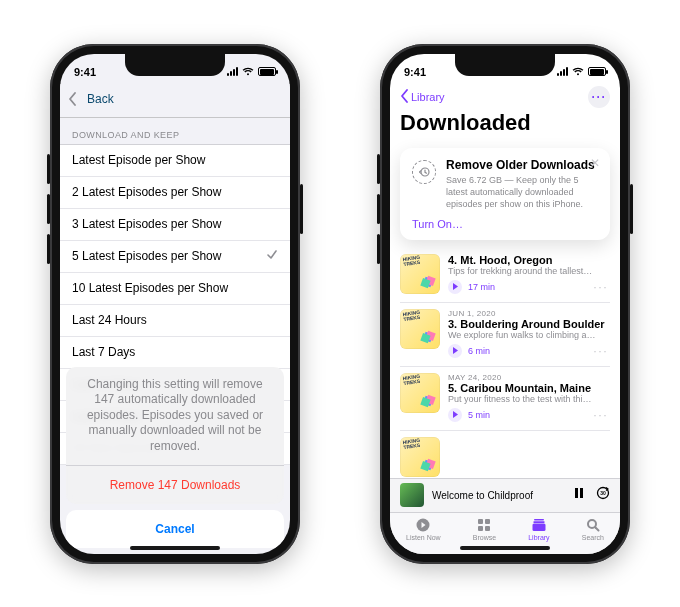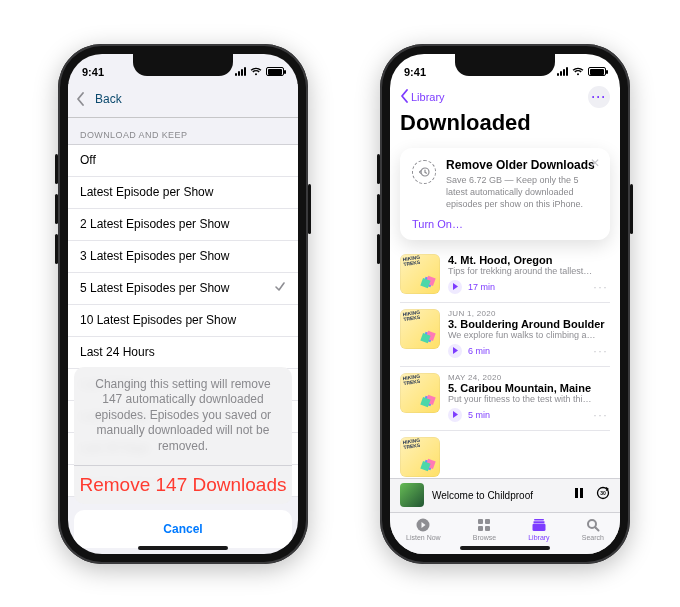--- a/index.html
+++ b/index.html
@@ -1,20 +1,20 @@
 <!DOCTYPE html>
 <html><head>
 <meta charset="utf-8">
 <style>
   * { box-sizing: border-box; margin: 0; padding: 0; }
   html, body { width: 680px; height: 607px; background: #fff; font-family: -apple-system, "Helvetica Neue", Helvetica, Arial, sans-serif; -webkit-font-smoothing: antialiased; }
   .stage { width: 680px; height: 607px; display: flex; justify-content: space-between; align-items: center; padding: 40px 50px; }
   .phone {
     width: 250px; height: 520px; background: #111; border-radius: 44px;
-    padding: 10px; position: relative; box-shadow: 0 6px 24px rgba(0,0,0,.25), 0 0 0 2px #3a3a3c inset; margin-left: 8px;
+    padding: 10px; position: relative; box-shadow: 0 6px 24px rgba(0,0,0,.25), 0 0 0 2px #3a3a3c inset;
   }
   .phone::before, .phone::after { content: ""; position: absolute; background: #111; border-radius: 3px; }
   .phone::before { left: -3px; top: 110px; width: 3px; height: 30px; box-shadow: 0 40px 0 #111, 0 80px 0 #111; }
   .phone::after  { right: -3px; top: 140px; width: 3px; height: 50px; }
   .screen {
     width: 100%; height: 100%; background: #f2f2f7; border-radius: 34px;
     overflow: hidden; position: relative;
   }
   .screen.white { background: #fff; }
   .notch {
@@ -42,21 +42,21 @@
   .list { background: #fff; border-top: 0.5px solid #d1d1d6; }
   .row { height: 32px; display:flex; align-items:center; justify-content:space-between; padding: 0 12px; border-bottom: 0.5px solid #e5e5ea; font-size: 12px; color:#000; background:#fff;}
   .row.dim { color: #b0b0b5; }
   .check { color:#8e8e93; }
   .check svg { width: 12px; height: 12px; }
   
   .sheet-backdrop { position:absolute; inset:0; background: transparent; display:flex; align-items:flex-end; padding: 0 6px 6px; z-index:40;}
   .sheet { width:100%; }
   .sheet-top { background:#f1f1f2ee; border-radius: 10px; overflow:hidden; backdrop-filter: blur(4px); }
   .sheet-msg { padding: 10px 16px; font-size: 12px; color:#8a8a8e; text-align:center; line-height:1.3; border-bottom:0.5px solid #d1d1d6;}
-  .sheet-action { height: 38px; display:flex; align-items:center; justify-content:center; font-size:19px; color:#ff3b30; }
+  .sheet-action { height: 38px; display:flex; align-items:center; justify-content:center; font-size:12px; color:#ff3b30; }
   .sheet-cancel { margin-top:6px; background:#fff; border-radius:10px; height:38px; display:flex; align-items:center; justify-content:center; font-size:12px; font-weight:600; color:#007aff; }
   .home-ind { position:absolute; bottom:4px; left:50%; transform:translateX(-50%); width:90px; height:4px; background:#000; border-radius:3px; opacity:.9; z-index:60;}
 
   
   .hdr { padding: 2px 10px 6px; }
   .hdr .top { display:flex; align-items:center; justify-content:space-between; height:22px; }
   .lib-back { display:flex; align-items:center; gap:2px; color:#7d3cff; font-size:11px; }
   .lib-back svg path { stroke:#7d3cff; }
   .more-btn { width:22px; height:22px; border-radius:11px; background:#efeff4; display:flex; align-items:center; justify-content:center; color:#7d3cff; font-weight:700; font-size:12px; letter-spacing:1px; }
   .big-title { font-size:22px; font-weight:800; color:#000; margin-top:2px; }
@@ -139,23 +139,20 @@
               </svg>
           </span>
           <span>Back</span>
         </div>
       </div>
 
       <div class="scrollA">
         <div class="section-header">DOWNLOAD AND KEEP</div>
         <div class="list">
           <div class="row">
-              <span>Off</span>
-            </div>
-          <div class="row">
               <span>Latest Episode per Show</span>
             </div>
           <div class="row">
               <span>2 Latest Episodes per Show</span>
             </div>
           <div class="row">
               <span>3 Latest Episodes per Show</span>
             </div>
           <div class="row">
             <span>5 Latest Episodes per Show</span>

